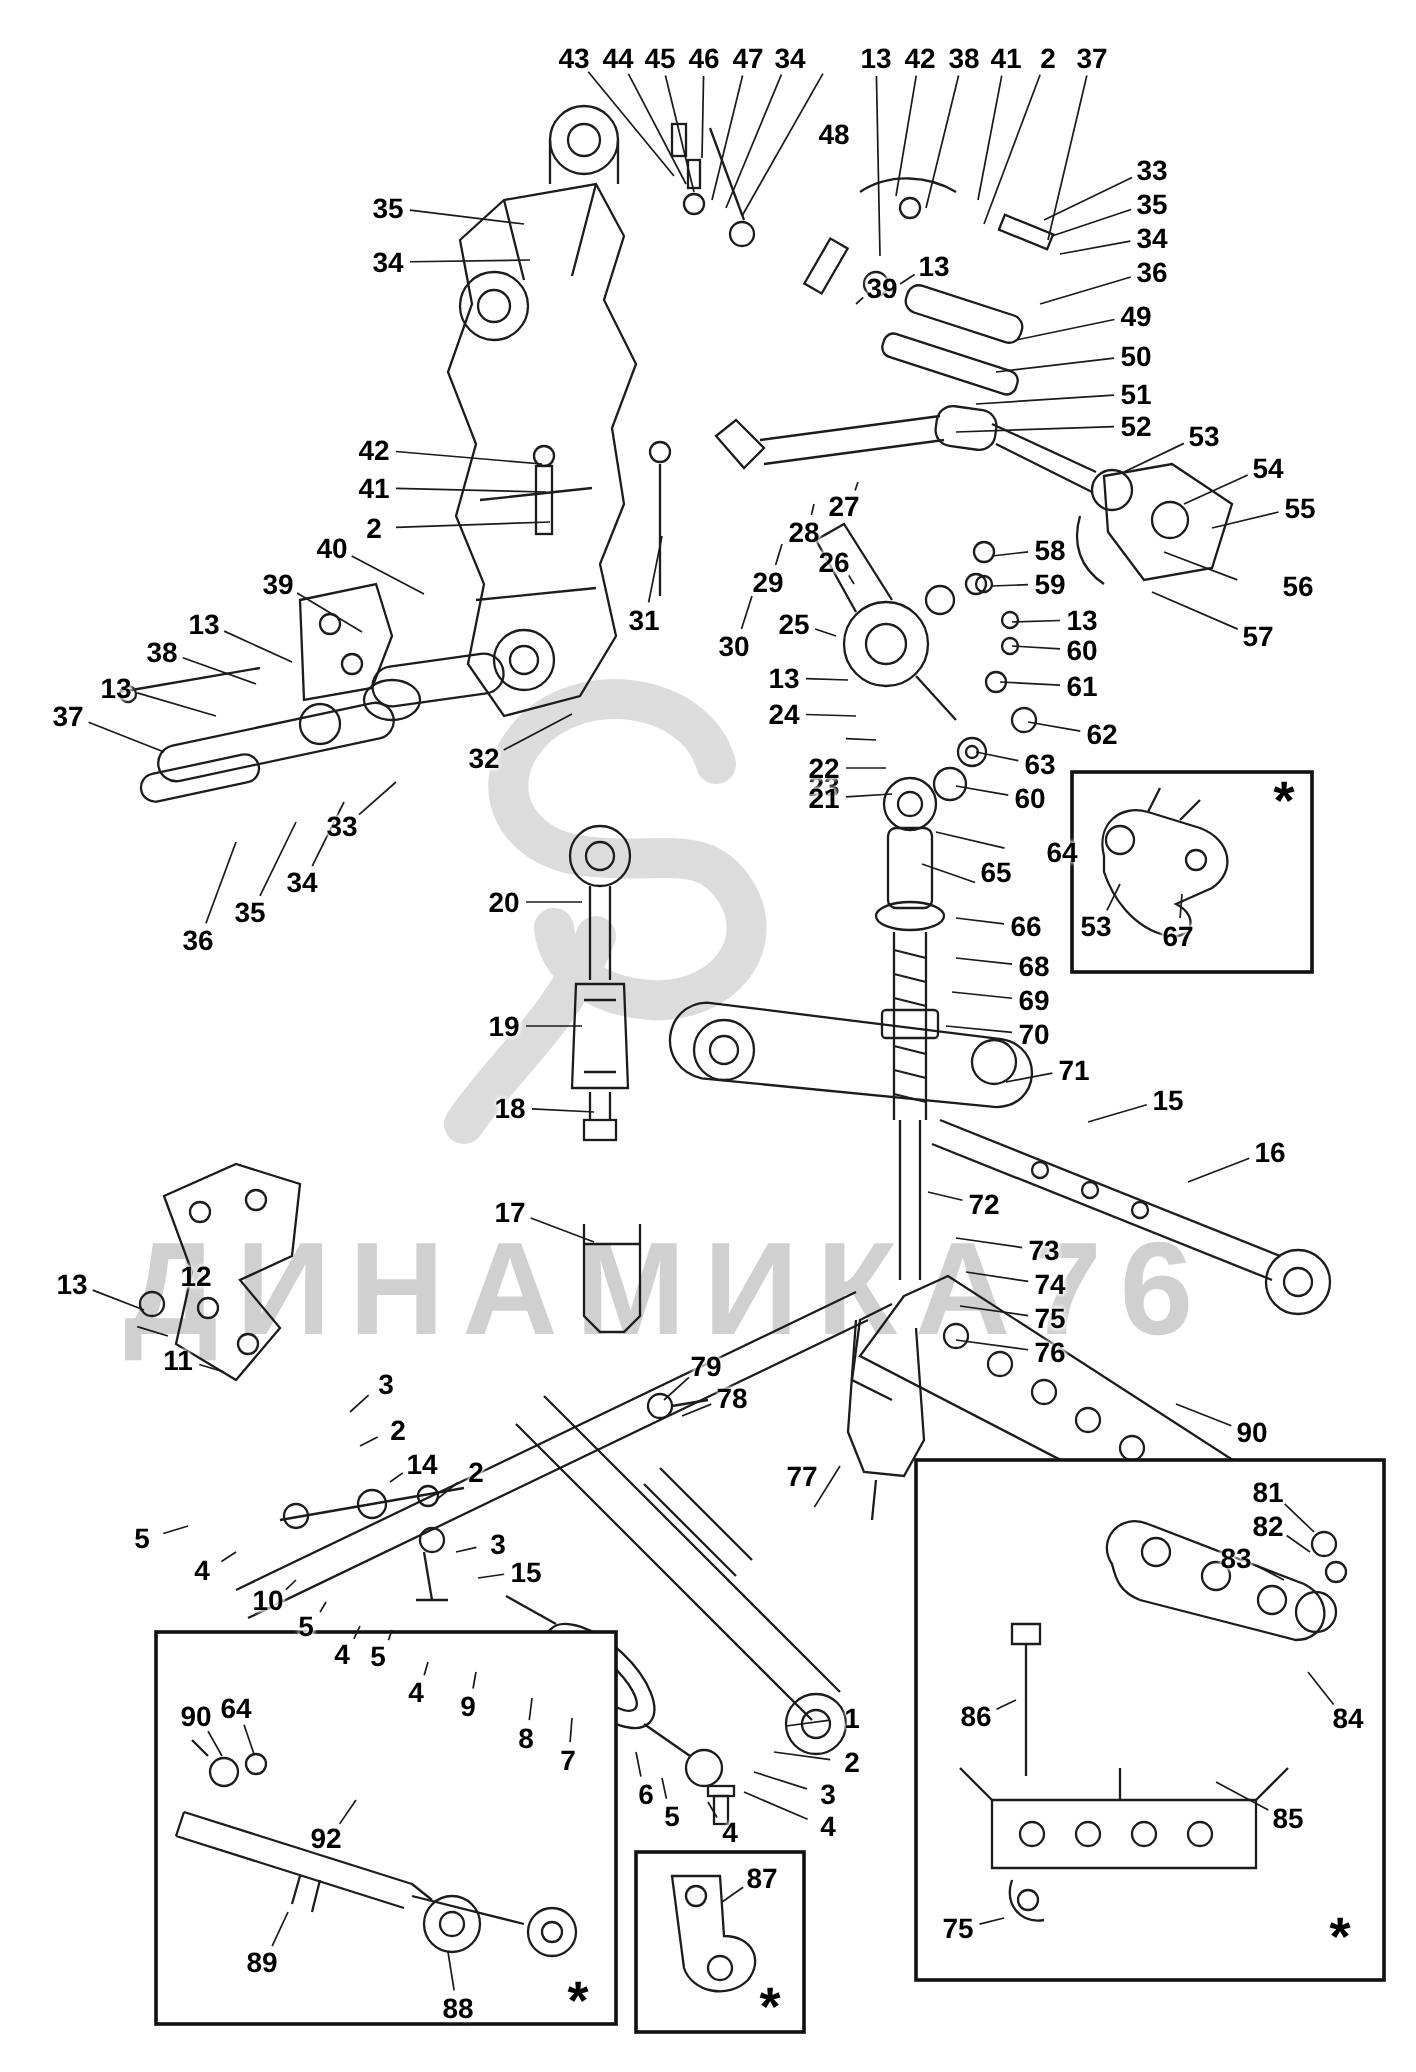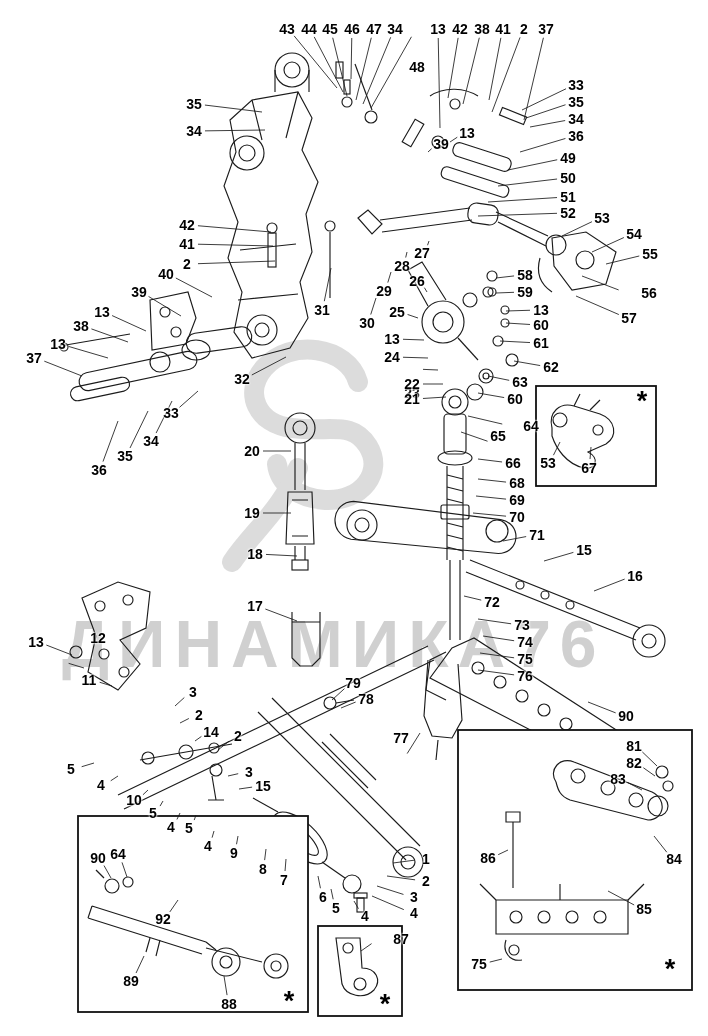--- a/index.html
+++ b/index.html
@@ -501,19 +501,19 @@
       <div class="callout" style="left: 488px; top: 858px;">86</div>
       <div class="callout" style="left: 644px; top: 909px;">85</div>
       <div class="callout" style="left: 479px; top: 964px;">75</div>
       <div class="callout" style="left: 548px; top: 463px;">53</div>
       <div class="callout" style="left: 589px; top: 468px;">67</div>
       <div class="callout" style="left: 98px; top: 858px;">90</div>
       <div class="callout" style="left: 118px; top: 854px;">64</div>
       <div class="callout" style="left: 163px; top: 919px;">92</div>
       <div class="callout" style="left: 131px; top: 981px;">89</div>
       <div class="callout" style="left: 229px; top: 1004px;">88</div>
-      <div class="callout" style="left: 381px; top: 939px; margin-left: 20px;">87</div>
+      <div class="callout" style="left: 381px; top: 939px;">87</div>
       <div class="inset-marker" style="left: 642px; top: 401px;">*</div>
       <div class="inset-marker" style="left: 289px; top: 1001px;">*</div>
       <div class="inset-marker" style="left: 385px; top: 1004px;">*</div>
       <div class="inset-marker" style="left: 670px; top: 969px;">*</div>
     </div>
 </div>
 
 </body></html>

